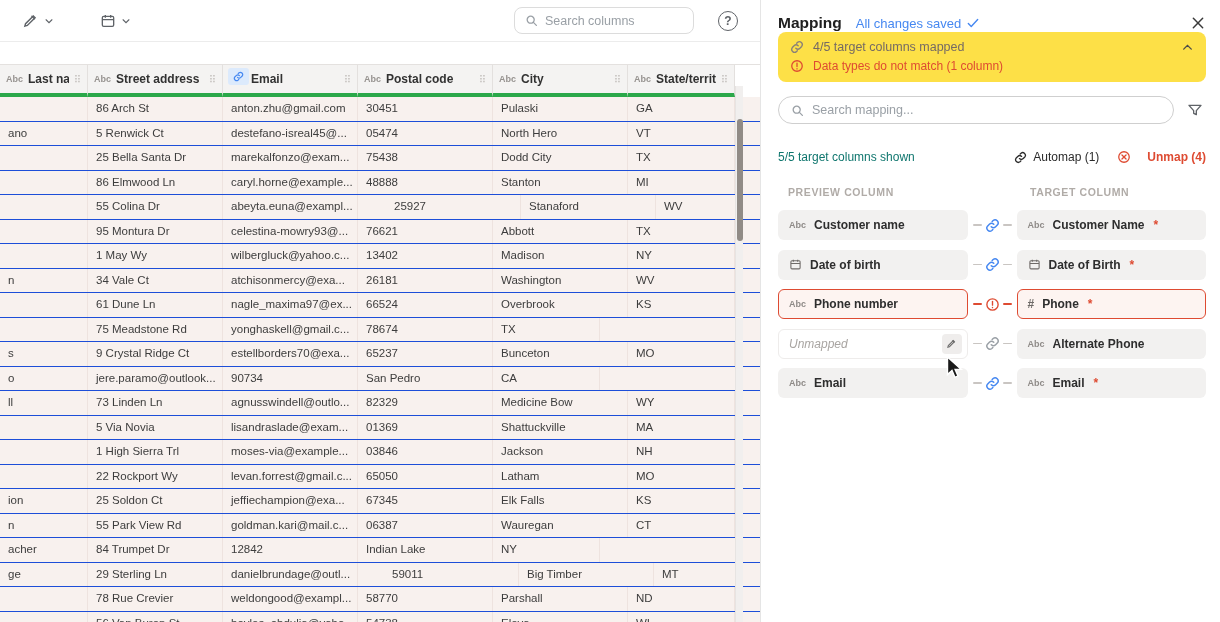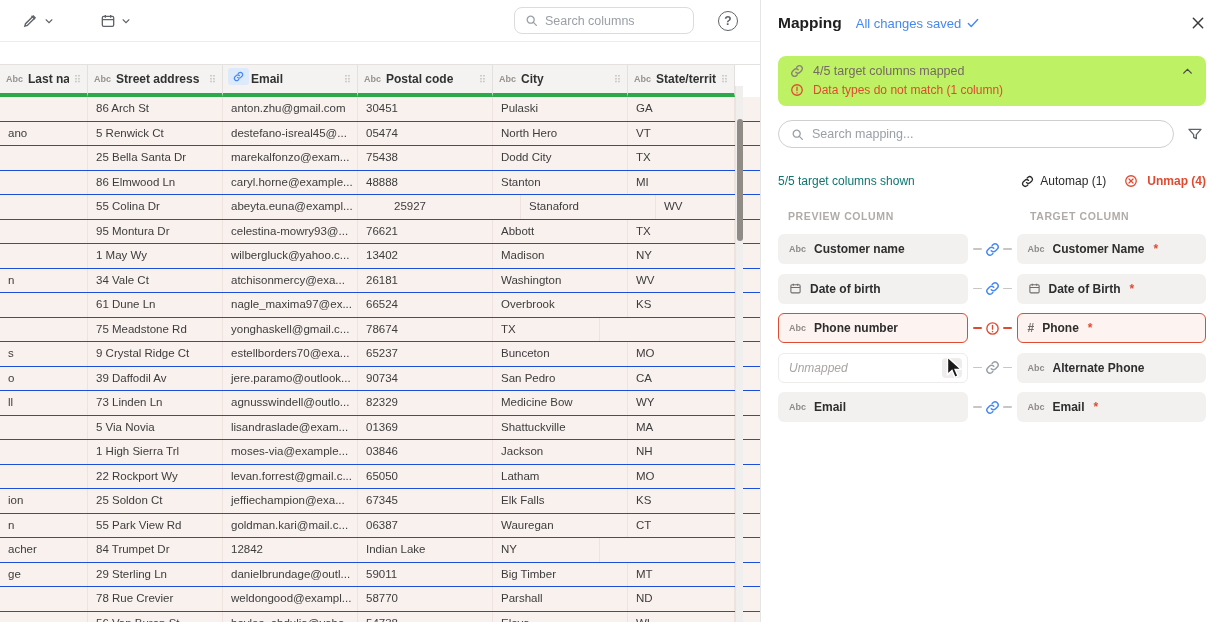--- a/index.html
+++ b/index.html
@@ -33,36 +33,36 @@
   .vscroll{position:absolute;left:735px;top:22px;width:8px;height:558px;background:#f1efee;border-left:1px solid #e7e4e2}
   .vthumb{position:absolute;top:33px;left:1px;width:6px;height:122px;background:#918b86;border-radius:3px;cursor:pointer}
 
   
   .panel{width:460px;height:622px;border-left:1px solid #e5e5e5;padding:14px 14px 0 17px;position:relative;background:#fff}
   .panel-head{display:flex;align-items:center}
   .panel-title{font-size:15.5px;font-weight:700;color:#202020}
   .saved{display:flex;align-items:center;gap:5px;color:#4688f1;font-size:13px;margin-left:14px}
   .close-btn{margin-left:auto;color:#3a3a3a;cursor:pointer;display:flex}
 
-  .banner{margin-top:24px;background:#bef264;border-radius:8px;padding:8px 12px 9px}
+  .banner{margin-top:0;background:#fde047;border-radius:8px;padding:8px 12px 9px}
   .banner-line1{display:flex;align-items:center;gap:9px;color:#756a64;font-size:12.5px}
   .banner-line1 .chev-up{margin-left:auto;color:#4a4a4a;cursor:pointer;display:flex}
   .banner-line2{display:flex;align-items:center;gap:9px;color:#de4b32;font-size:12px;margin-top:5px}
 
   .search-row{margin-top:14px;display:flex;align-items:center;gap:10px}
   .map-search{flex:1;height:28px;border:1px solid #cfcfcf;border-radius:15px;display:flex;align-items:center;
     gap:8px;padding:0 12px;color:#9aa0a6;background:#fff}
   .map-search input{border:0;outline:0;width:100%;font-size:12.5px;font-family:inherit;color:#333;background:transparent}
   .map-search input::placeholder{color:#9aa0a6}
   .funnel-btn{width:22px;height:22px;display:flex;align-items:center;justify-content:center;color:#5f6368;cursor:pointer}
 
   .meta-row{margin-top:26px;display:flex;align-items:center;font-size:12px}
   .shown{color:#0f766e}
   .automap{margin-left:auto;display:flex;gap:6px;align-items:center;font-weight:400;color:#2b2b2b;cursor:pointer}
-  .unmap{margin-left:18px;display:flex;gap:9px;align-items:center;font-weight:700;color:#de4b32;cursor:pointer}
+  .unmap{margin-left:18px;display:flex;gap:16px;align-items:center;font-weight:700;color:#de4b32;cursor:pointer}
 
   .col-heads{display:flex;margin-top:22px;font-size:10.5px;letter-spacing:.6px;color:#b0aba7;font-weight:700}
   .col-heads .h1{width:242px;padding-left:10px}
   .col-heads .h2{padding-left:10px}
 
   .map-row{display:flex;align-items:center;margin-top:9.5px}
   .map-row.first{margin-top:12px}
   .pill{width:190px;height:30px;background:#f2f1f0;border-radius:6px;display:flex;align-items:center;gap:8px;
     padding:0 10px;border:1px solid transparent;cursor:pointer;position:relative}
   .pill-label{font-size:12px;font-weight:600;color:#2e2e2e;white-space:nowrap;overflow:hidden}
@@ -256,21 +256,20 @@
           <div class="tr">
             <div class="td" style="width: 88px;">s</div>
             <div class="td" style="width: 135px;">9 Crystal Ridge Ct</div>
             <div class="td" style="width: 135px;">estellborders70@exa...</div>
             <div class="td" style="width: 135px;">65237</div>
             <div class="td" style="width: 135px;">Bunceton</div>
             <div class="td" style="width: 107px;">MO</div>
           </div>
           <div class="tr">
             <div class="td" style="width: 88px;">o</div>
-            <div class="td" style="width: 135px;">39 Daffodil Av</div>
             <div class="td" style="width: 135px;">jere.paramo@outlook...</div>
             <div class="td" style="width: 135px;">90734</div>
             <div class="td" style="width: 135px;">San Pedro</div>
             <div class="td" style="width: 107px;">CA</div>
           </div>
           <div class="tr">
             <div class="td" style="width: 88px;">ll</div>
             <div class="td" style="width: 135px;">73 Linden Ln</div>
             <div class="td" style="width: 135px;">agnusswindell@outlo...</div>
             <div class="td" style="width: 135px;">82329</div>
@@ -321,21 +320,21 @@
             <div class="td" style="width: 88px;">acher</div>
             <div class="td" style="width: 135px;">84 Trumpet Dr</div>
             <div class="td" style="width: 135px;">12842</div>
             <div class="td" style="width: 135px;">Indian Lake</div>
             <div class="td" style="width: 107px;">NY</div>
           </div>
           <div class="tr">
             <div class="td" style="width: 88px;">ge</div>
             <div class="td" style="width: 135px;">29 Sterling Ln</div>
             <div class="td" style="width: 135px;">danielbrundage@outl...</div>
-            <div class="td" style="width: 135px;">59011</div>
+            <div class="td" style="width: 135px; margin-left: 26px;">59011</div>
             <div class="td" style="width: 135px;">Big Timber</div>
             <div class="td" style="width: 107px;">MT</div>
           </div>
           <div class="tr">
             <div class="td" style="width: 88px;"></div>
             <div class="td" style="width: 135px;">78 Rue Crevier</div>
             <div class="td" style="width: 135px;">weldongood@exampl...</div>
             <div class="td" style="width: 135px;">58770</div>
             <div class="td" style="width: 135px;">Parshall</div>
             <div class="td" style="width: 107px;">ND</div>

